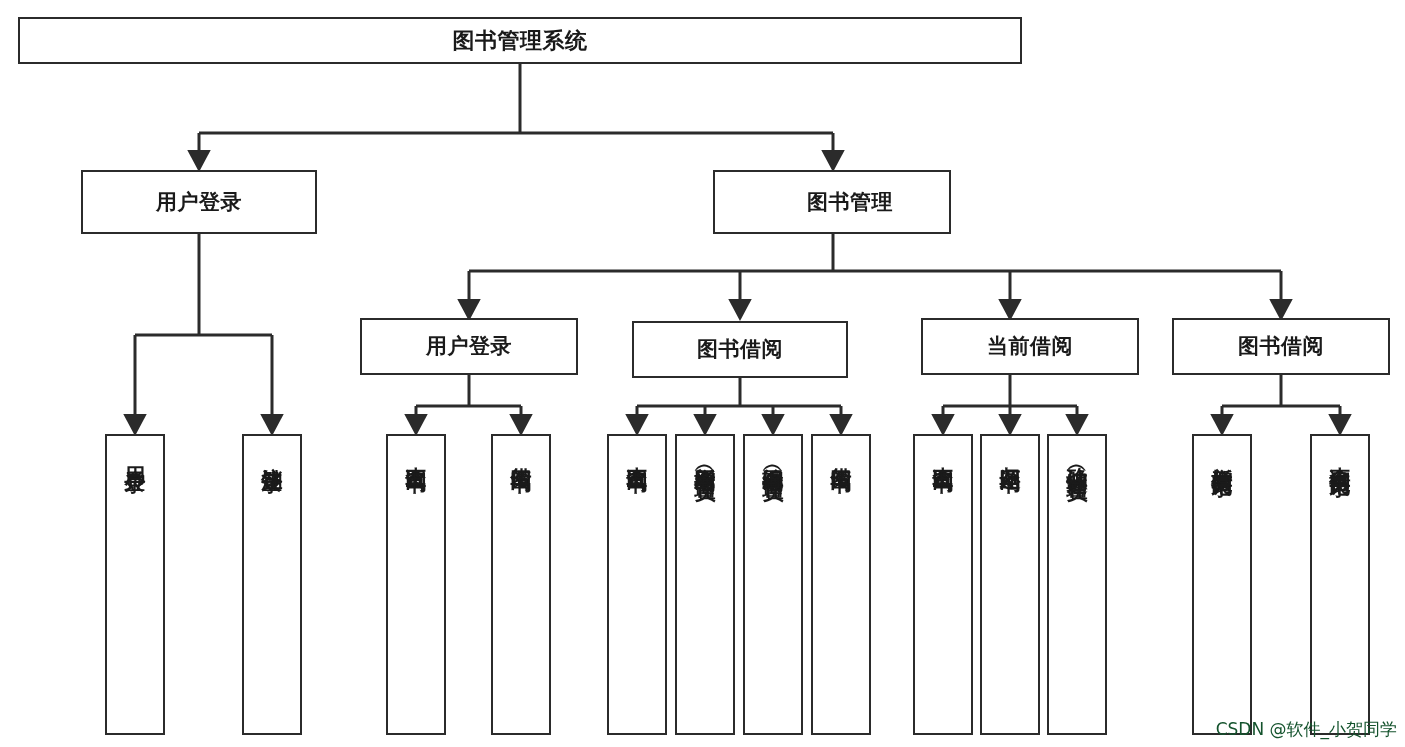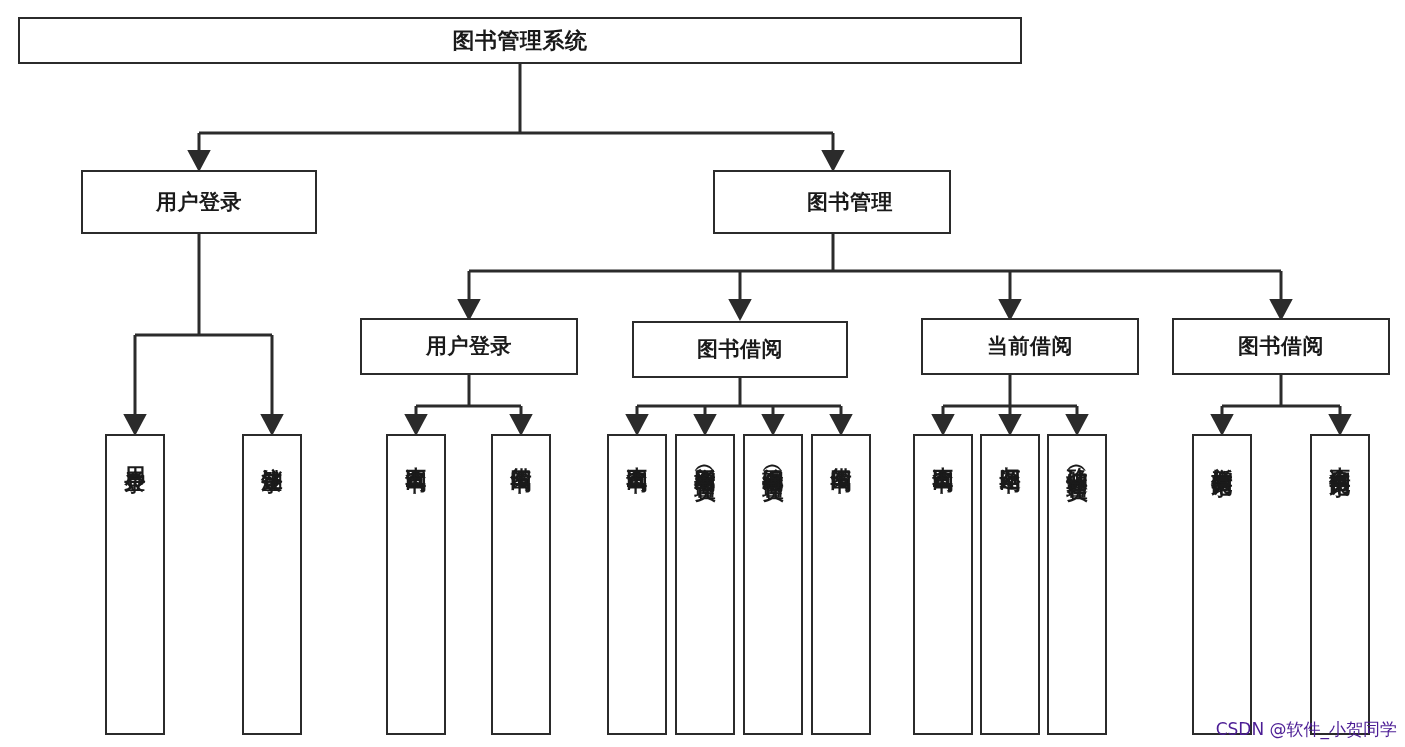--- a/index.html
+++ b/index.html
@@ -64,21 +64,21 @@
     line-height: 1.05;
     letter-spacing: 2px;
     white-space: normal;
     max-height: 275px;
   }
   .watermark {
     position: absolute;
     right: 8px;
     bottom: 6px;
     font-size: 17px;
-    color: #4c1d95;
+    color: #14532d;
     z-index: 5;
     white-space: nowrap;
   }
 </style>
 </head>
 <body>
 
 <div id="diagram-root">
 
   <svg id="edge-layer" viewBox="0 0 1405 747" width="1405" height="747" xmlns="http://www.w3.org/2000/svg">

